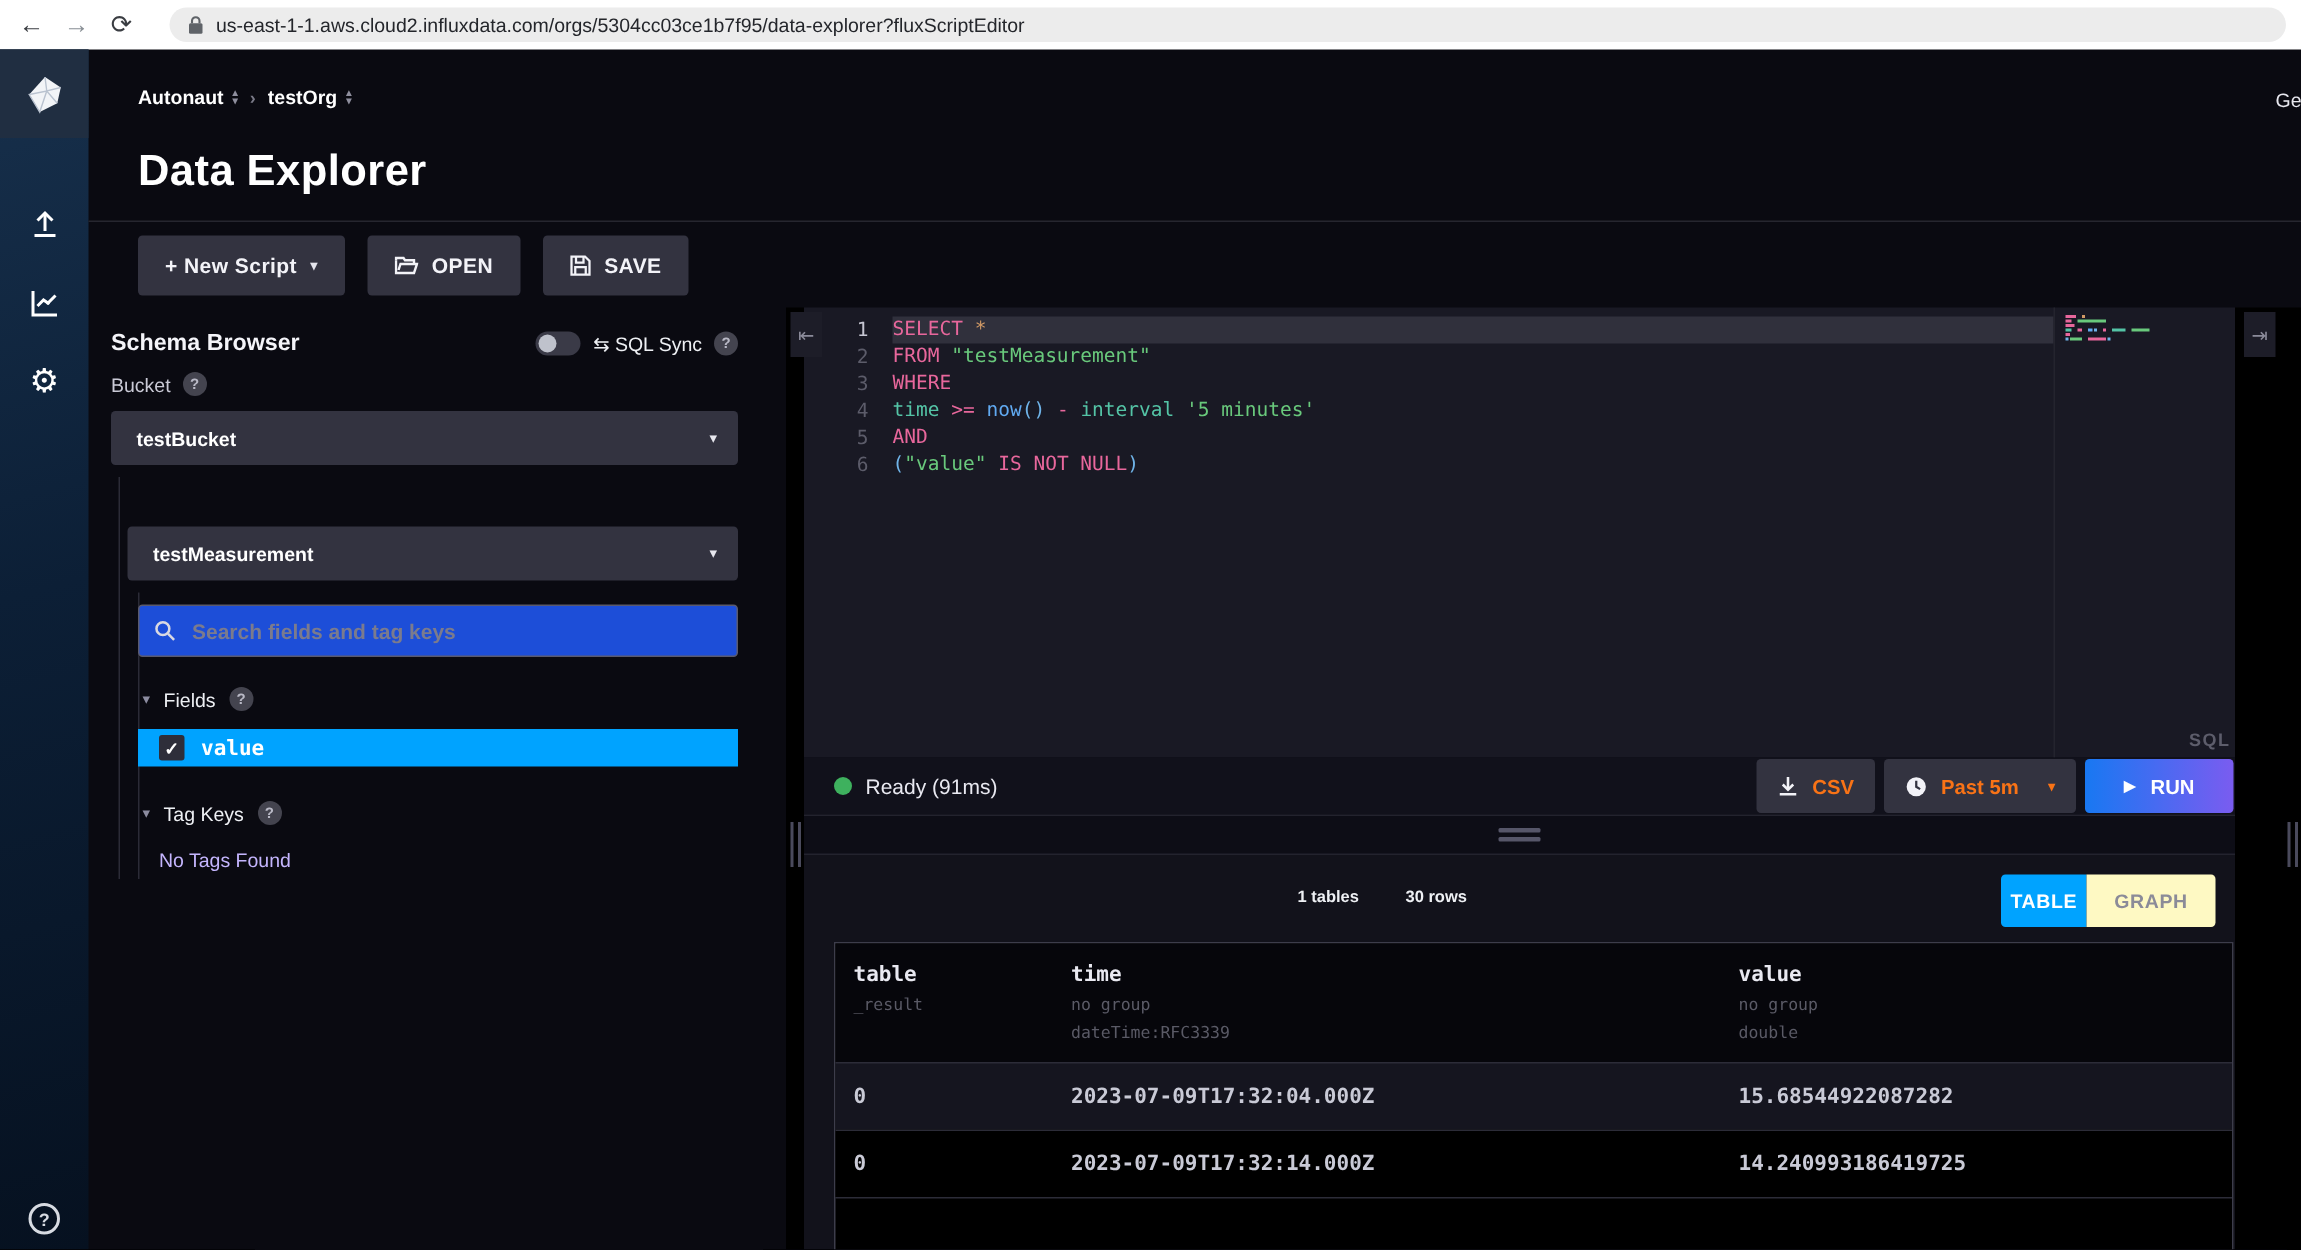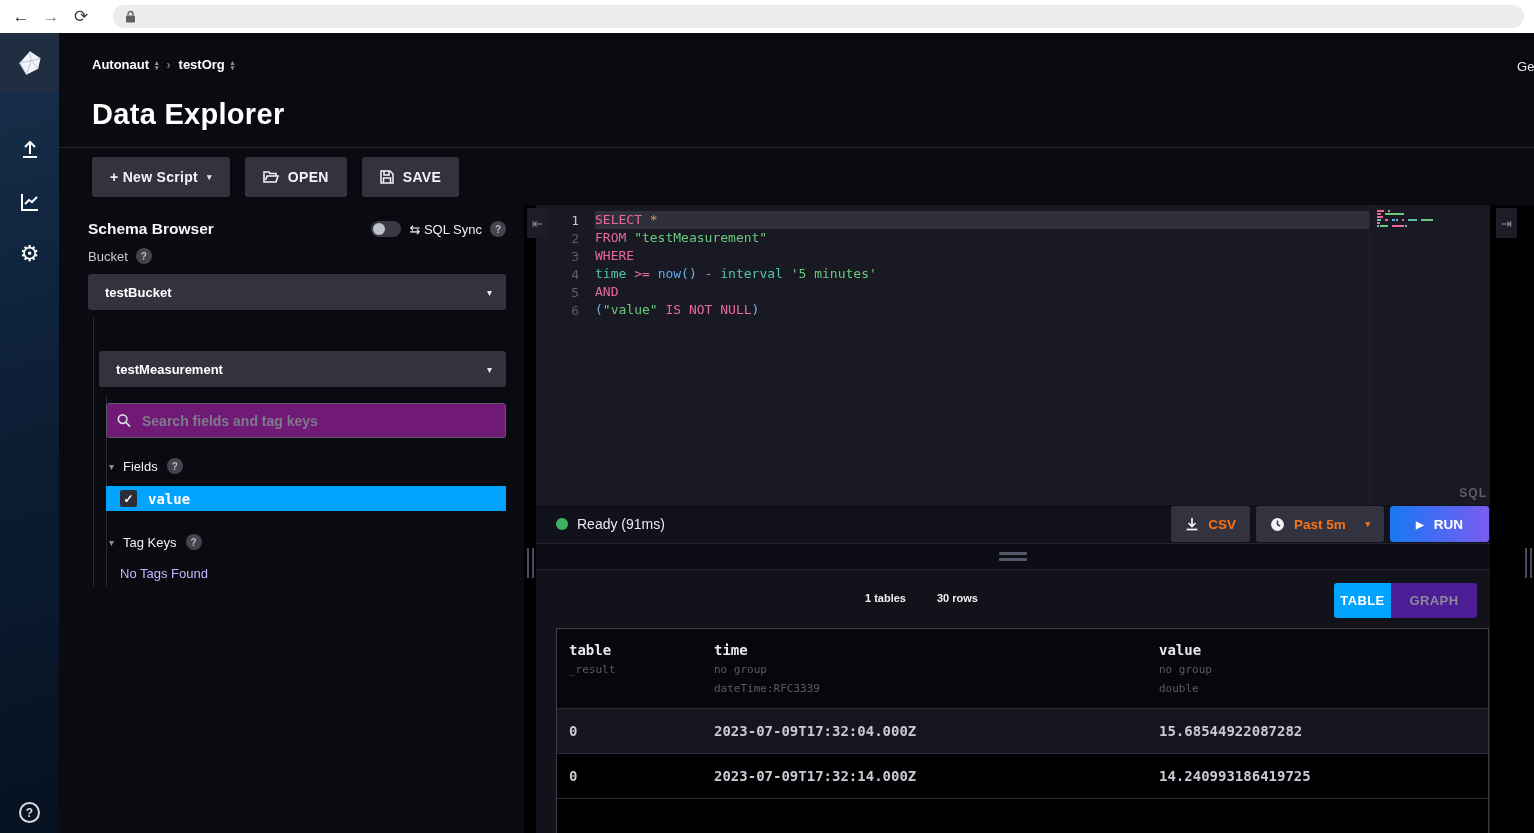--- a/index.html
+++ b/index.html
@@ -35,34 +35,34 @@
   .get-link { position:absolute; right:-4px; top:26px; color:#e8e8ef; font-size:13px; cursor:pointer; }
   .page-title { position:absolute; left:92px; top:98px; color:#fff; font-size:29px; font-weight:700; letter-spacing:.3px; }
   .title-rule { position:absolute; left:59px; right:0; top:147px; height:1px; background:#26262f; }
 
   
   .actions { position:absolute; left:92px; top:157px; display:flex; gap:15px; }
   .btn { height:40px; background:#333340; border-radius:3px; color:#f3f3f8; font-size:14px; font-weight:bold; display:flex; align-items:center; justify-content:center; gap:9px; padding:0 18px; cursor:pointer; letter-spacing:.3px; }
   .btn .mini-caret { font-size:9px; color:#e4e4ec; }
 
   
-  .schema { position:absolute; left:55px; top:205px; width:465px; height:628px; }
+  .schema { position:absolute; left:41px; top:205px; width:465px; height:628px; }
   .schema-head { position:absolute; left:33px; top:15px; right:14px; display:flex; align-items:center; }
   .schema-title { color:#f4f4f9; font-size:15.5px; font-weight:bold; }
   .sync-group { margin-left:auto; display:flex; align-items:center; gap:8px; }
   .toggle { width:30px; height:16px; border-radius:8px; background:#3a3a47; position:relative; cursor:pointer; }
   .toggle .knob { position:absolute; left:2px; top:2px; width:12px; height:12px; border-radius:50%; background:#bfc2cc; }
   .sync-label { color:#eef0f4; font-size:13px; white-space:nowrap; }
   .qbadge { width:16px; height:16px; border-radius:50%; background:#44444f; color:#b9b9c6; font-size:10px; font-weight:bold; display:inline-flex; align-items:center; justify-content:center; cursor:pointer; flex:0 0 auto; }
   .field-label { position:absolute; color:#cacad6; font-size:13px; display:flex; align-items:center; gap:8px; }
   .select { position:absolute; height:36px; background:#333340; border-radius:3px; display:flex; align-items:center; padding:0 14px 0 17px; cursor:pointer; }
   .select .sel-text { color:#fff; font-size:13px; font-weight:bold; }
   .select .sel-caret { margin-left:auto; color:#e8e8ef; font-size:10px; }
   .vguide { position:absolute; width:1px; background:#2b2b37; }
-  .search-box { position:absolute; height:35px; border:1px solid #5a5a6e; border-radius:3px; background:#701a75; display:flex; align-items:center; padding:0 10px; }
+  .search-box { position:absolute; height:35px; border:1px solid #5a5a6e; border-radius:3px; background:#1d4ed8; display:flex; align-items:center; padding:0 10px; }
   .search-box input { background:transparent; border:none; outline:none; color:#e8e8ef; font-size:14px; margin-left:11px; width:100%; font-family:"Liberation Sans",sans-serif; }
   .search-box input::placeholder { color:#7b7b8d; font-weight:bold; }
   .tree-row { position:absolute; display:flex; align-items:center; gap:9px; cursor:pointer; }
   .tree-caret { color:#8c8ca0; font-size:10px; }
   .tree-label { color:#eef0f4; font-size:13px; }
   .value-row { position:absolute; height:25px; background:var(--accent); display:flex; align-items:center; cursor:pointer; }
   .chk { width:17px; height:17px; background:#2e2e3a; border-radius:2px; margin-left:14px; color:#fff; font-size:12px; font-weight:bold; display:flex; align-items:center; justify-content:center; cursor:pointer; }
   .value-name { margin-left:11px; color:#fff; font-family:"DejaVu Sans Mono",monospace; font-weight:bold; font-size:14px; }
   .no-tags { position:absolute; color:#c4b5fd; font-size:13px; }
 
@@ -110,21 +110,21 @@
   
   .results { position:absolute; left:0; top:365px; width:954px; height:263px; background:#12121b; }
   .res-toolbar { position:absolute; left:0; top:13px; right:0; height:35px; }
   .res-search { left:20px; top:0; width:300px; }
   .res-count { position:absolute; top:9px; color:#eef0f4; font-size:11px; font-weight:bold; }
   .res-count.tables { left:329px; }
   .res-count.rows { left:401px; }
   .segmented { position:absolute; right:13px; top:0; height:35px; display:flex; }
   .seg { height:35px; display:flex; align-items:center; justify-content:center; font-size:13px; font-weight:bold; cursor:pointer; letter-spacing:.4px; }
   .seg.active { background:var(--accent); color:#fff; width:57px; border-radius:3px 0 0 3px; }
-  .seg.inactive { background:#4c1d95; color:#8b8b98; width:86px; border-radius:0 3px 3px 0; }
+  .seg.inactive { background:#fef9c3; color:#8b8b98; width:86px; border-radius:0 3px 3px 0; }
 
   .res-table { position:absolute; left:20px; top:58px; width:933px; height:206px; background:#000; border:1px solid #3d3d4b; font-family:"DejaVu Sans Mono",monospace; }
   .tbl-grid { display:grid; grid-template-columns:145px 445px 1fr; }
   .thead { background:#06060b; }
   .th { padding:13px 12px 12px 12px; }
   .th .cname { color:#e9e9f1; font-size:14px; font-weight:bold; }
   .th .cmeta { color:#5a5a66; font-size:11px; line-height:14px; margin-top:5px; }
   .trow { height:45px; border-top:1px solid #2c2c38; }
   .trow.odd { background:#15151f; }
   .trow.even { background:#000; }
@@ -140,20 +140,21 @@
 
   <div class="chrome">
     <div class="nav-ico back">←</div>
     <div class="nav-ico fwd">→</div>
     <div class="nav-ico">⟳</div>
     <div class="omnibox">
       <svg width="11" height="13" viewBox="0 0 11 13">
           <rect x="1" y="5.5" width="9" height="7" rx="1" fill="#5f6368"></rect>
           <path d="M3 5.5V4a2.5 2.5 0 0 1 5 0v1.5" fill="none" stroke="#5f6368" stroke-width="1.4"></path>
         </svg>
+      <span class="url">us-east-1-1.aws.cloud2.influxdata.com/orgs/5304cc03ce1b7f95/data-explorer?fluxScriptEditor</span>
     </div>
   </div>
 
   <div class="sidebar">
     <div class="logo-block">
       <svg width="28" height="28" viewBox="0 0 24 24">
         <polygon points="12,2 21,8 19,17 9,22 3,12" fill="#f2f4f7"></polygon>
         <polyline points="12,2 13,10 21,8" fill="none" stroke="#b9c2cf" stroke-width="0.8"></polyline>
         <polyline points="13,10 9,22 3,12 13,10 19,17" fill="none" stroke="#b9c2cf" stroke-width="0.8"></polyline>
       </svg>

